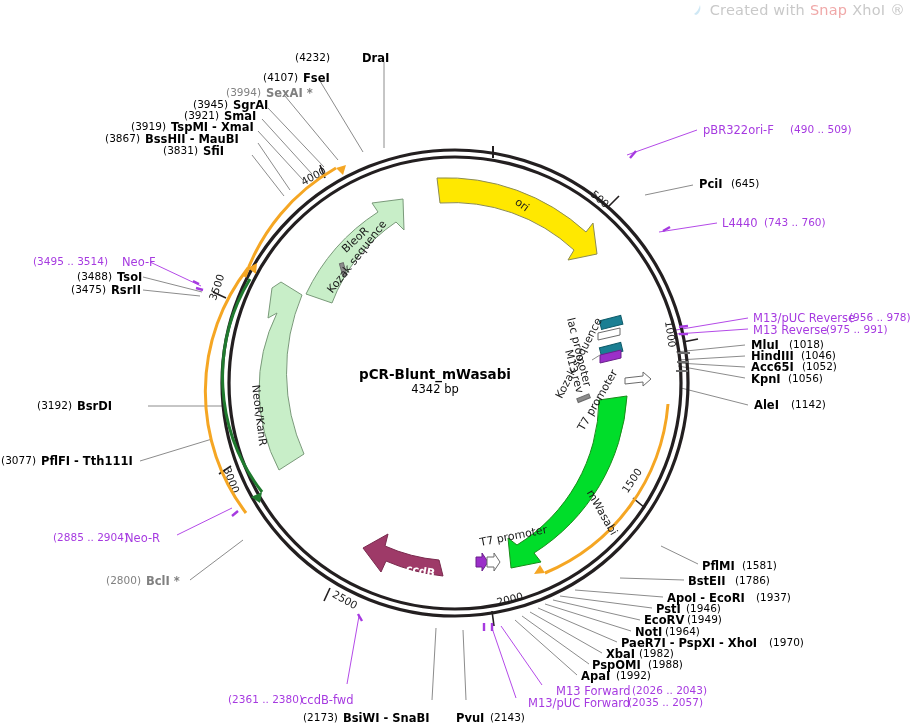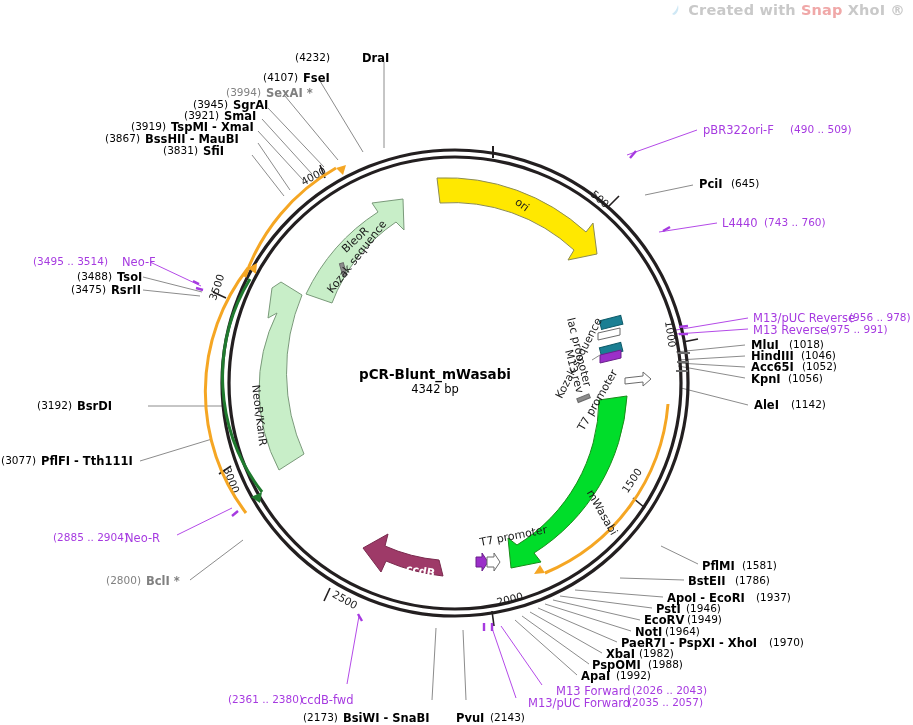--- a/index.html
+++ b/index.html
@@ -4,21 +4,21 @@
 <style>
   html,body{margin:0;padding:0;}
   body{
     width:913px;height:725px;background:#ffffff;position:relative;overflow:hidden;
     font-family:"DejaVu Sans","Liberation Sans",sans-serif;
   }
   #stage{position:absolute;left:0;top:0;width:913px;height:725px;}
   svg#map{position:absolute;left:0;top:0;width:913px;height:725px;}
   .wm{
     position:absolute;right:8px;top:2px;display:flex;align-items:center;gap:5px;
-    font-size:14.5px;color:#c9c9c9;letter-spacing:.2px;font-weight:bold;
+    font-size:14.5px;color:#c9c9c9;letter-spacing:.2px;
   }
   .wm .snap{color:#f0a8a8;text-align:right;}
   .wm .gene{color:#c9c9c9;}
   .wm .logo{display:inline-block;width:14px;height:14px;}
   text{dominant-baseline:middle;}
   .lbl-enz{font-weight:bold;font-size:11.5px;fill:#000;}
   .lbl-pos{font-size:10.5px;fill:#000;}
   .lbl-dim{font-weight:bold;font-size:11.5px;fill:#808080;}
   .lbl-dim-pos{font-size:10.5px;fill:#808080;}
   .lbl-prim{font-size:11.5px;fill:#a63ae0;}

